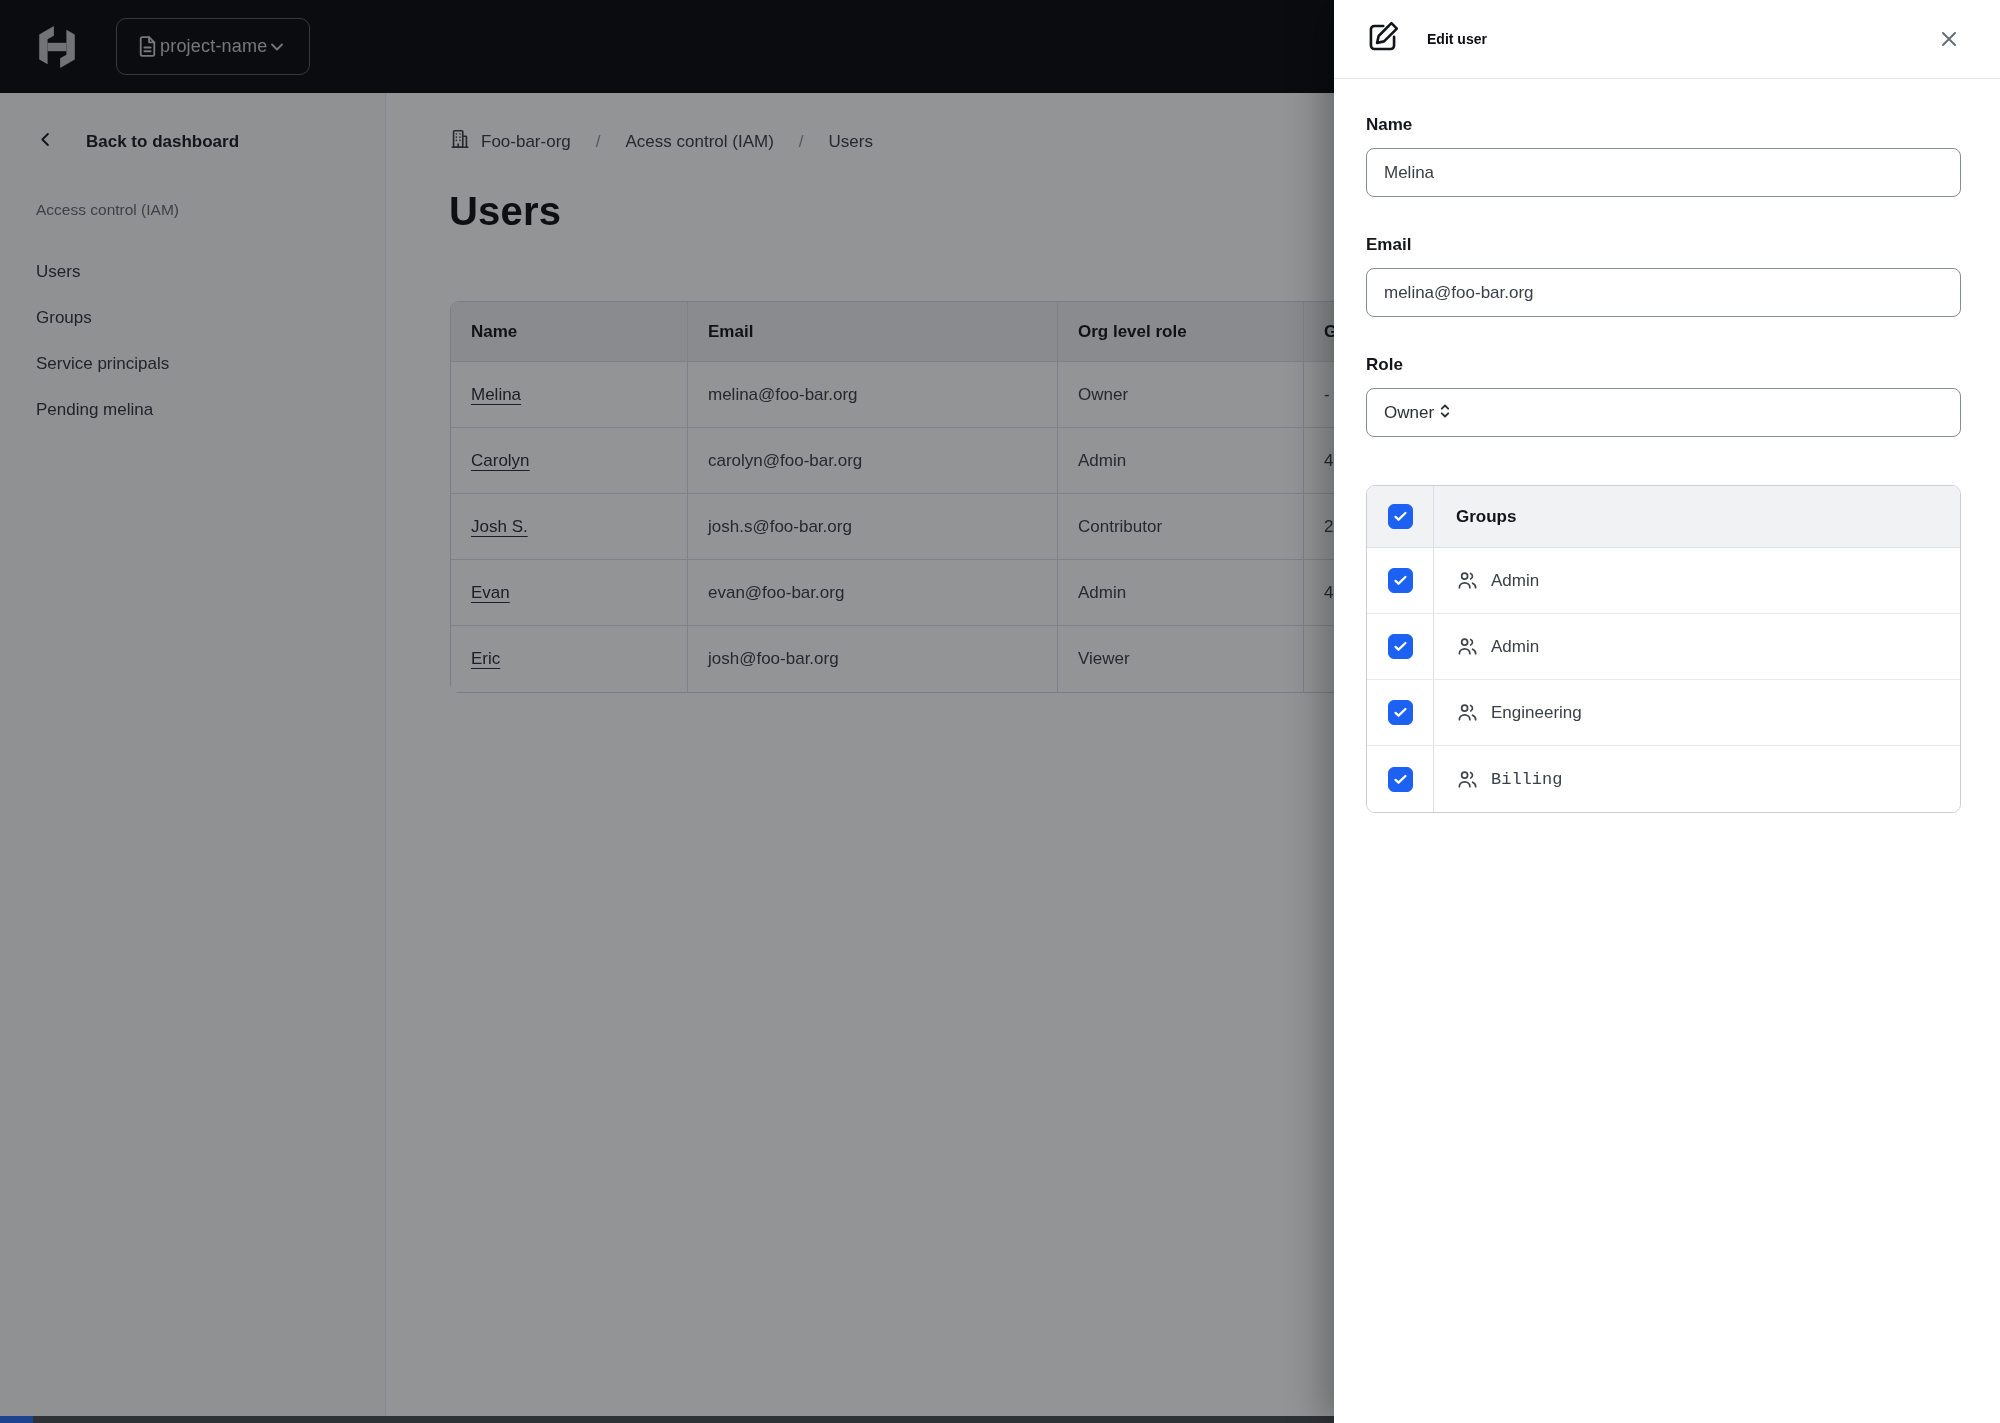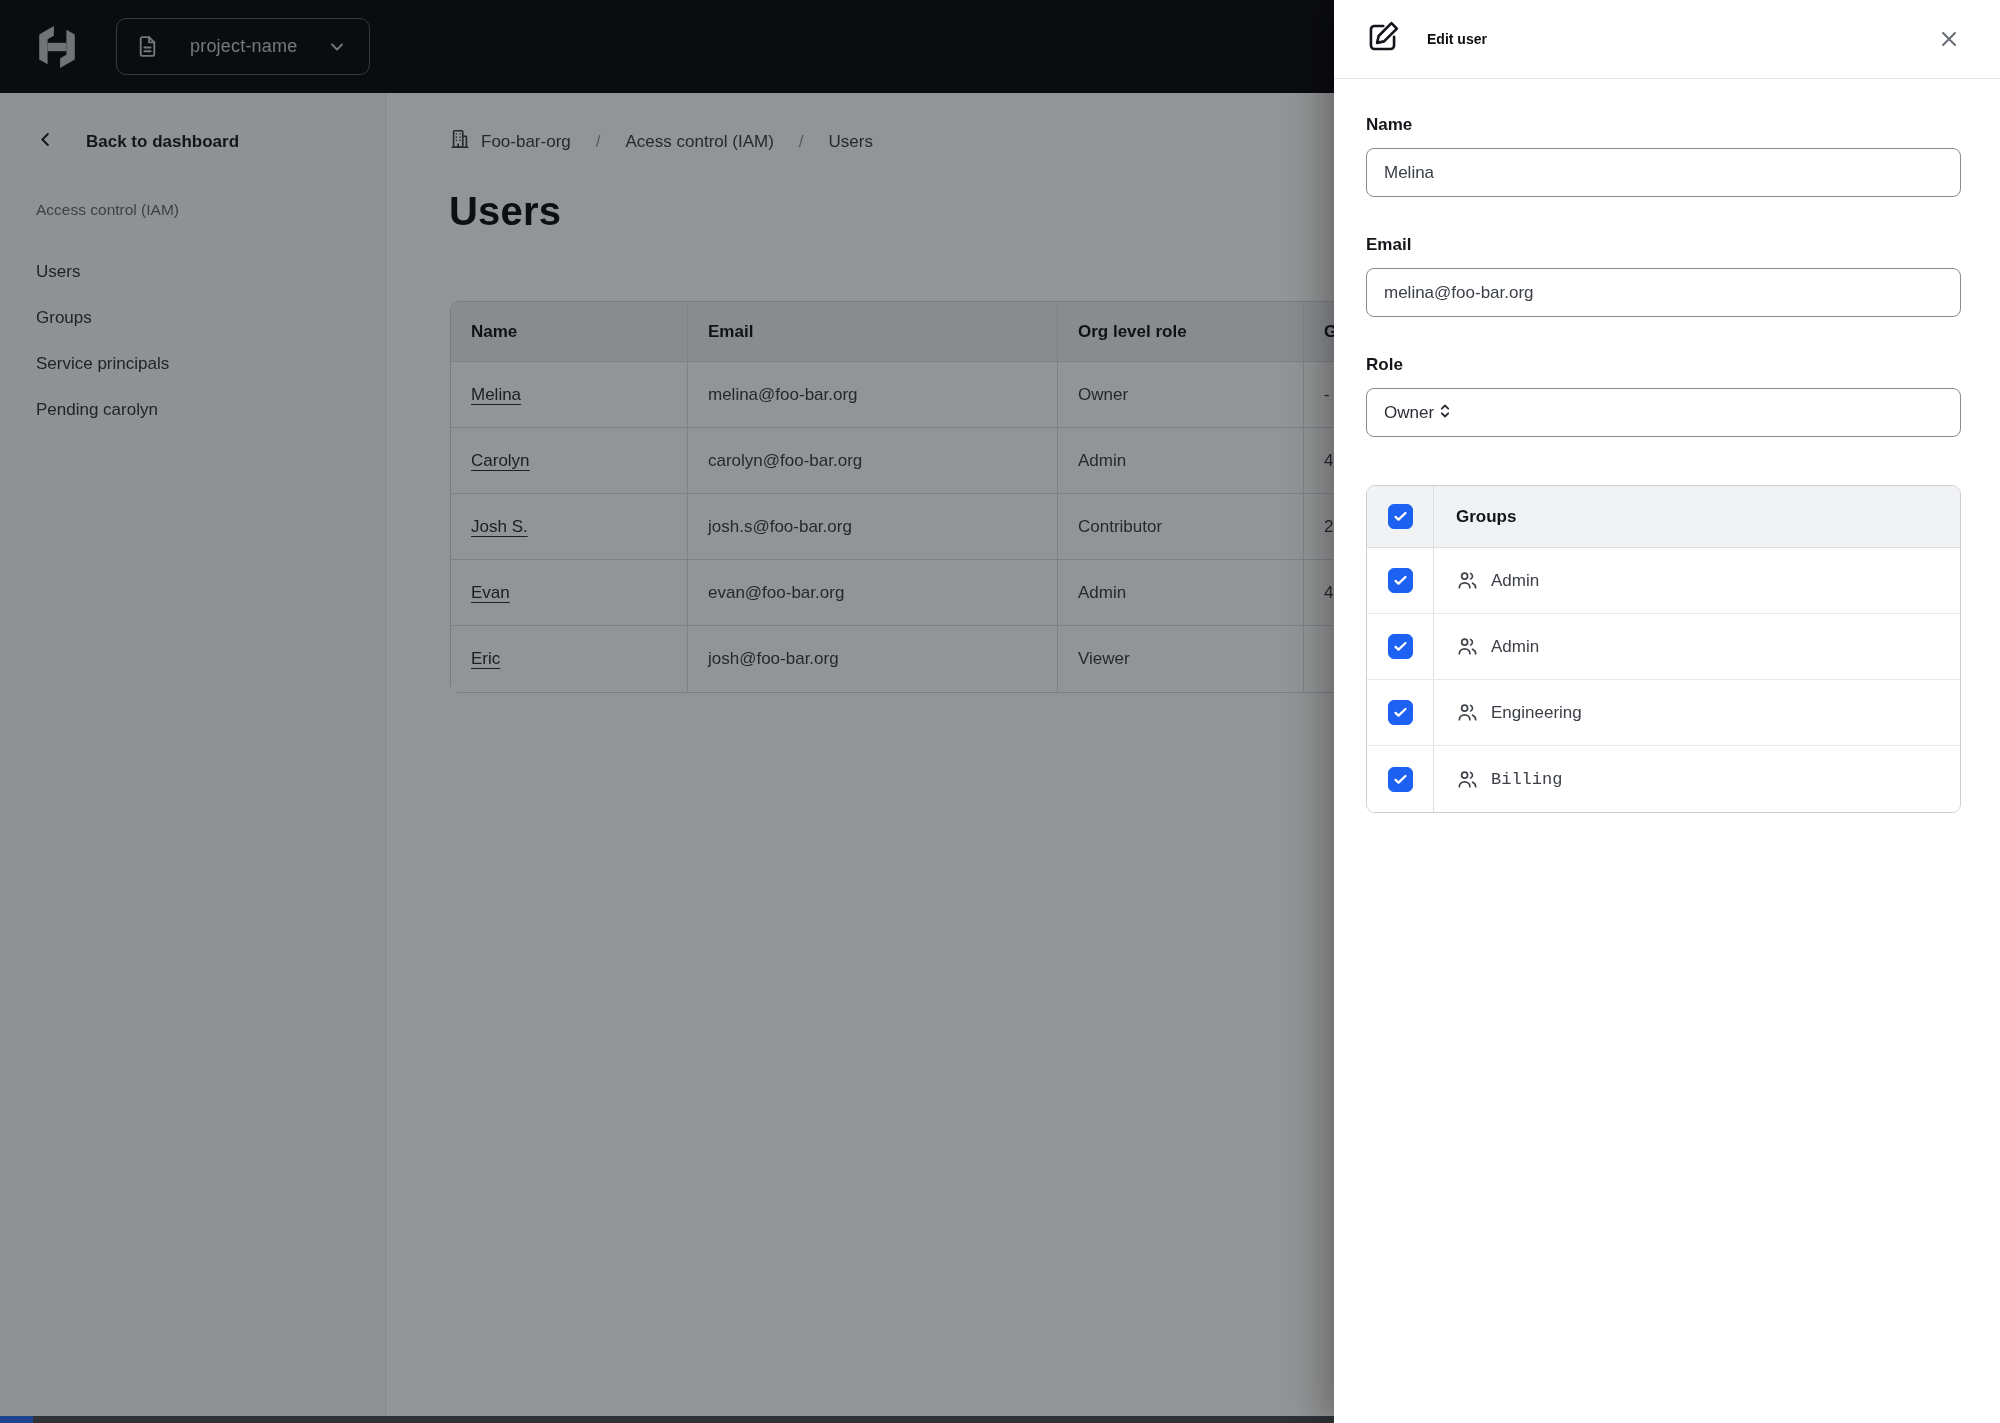--- a/index.html
+++ b/index.html
@@ -5,21 +5,21 @@
   * { margin:0; padding:0; box-sizing:border-box; }
   html,body { width:2000px; height:1423px; overflow:hidden;
     font-family:"Liberation Sans","DejaVu Sans",sans-serif; background:#ffffff; }
   .stage { position:relative; width:2000px; height:1423px; }
 
   
   .topbar { position:absolute; left:0; top:0; width:2000px; height:93px;
     background:#0d0e12; display:flex; align-items:center; z-index:1; }
   .logo { margin-left:36px; width:42px; height:46px; display:flex; align-items:center; }
   .proj-btn { margin-left:38px; height:57px; padding:0 22px 0 18px;
-    display:flex; align-items:center; gap:30px;
+    display:flex; align-items:center; gap:0;
     border:1px solid #5a5e66; border-radius:10px; background:transparent; cursor:pointer; }
   .proj-btn .label { color:#c8cbd1; font-size:18px; font-weight:500; letter-spacing:.2px; }
   .proj-btn svg { display:block; }
 
   
   .sidebar { position:absolute; left:0; top:93px; width:386px; height:1330px;
     background:#fafafa; border-right:1px solid #e4e6e9; z-index:1; }
   .back-row { display:flex; align-items:center; gap:31px; margin:37px 0 0 36px; cursor:pointer; }
   .back-row .txt { font-size:17px; font-weight:600; color:#1c1e21; }
   .side-section { margin:48px 0 0 36px; font-size:15.5px; color:#656a76; }
@@ -130,21 +130,21 @@
           <path d="M15 5l-7 7 7 7"></path>
         </svg>
       </span>
       <span class="txt">Back to dashboard</span>
     </div>
     <div class="side-section">Access control (IAM)</div>
     <ul class="side-items">
       <li>Users</li>
       <li>Groups</li>
       <li>Service principals</li>
-      <li>Pending carolyn</li>
+      <li>Pending melina</li>
     </ul>
   </div>
 
   <div class="main">
     <div class="breadcrumb">
       <span class="crumb">
         <span>
           <svg width="22" height="22" viewBox="0 0 24 24" fill="none" stroke="#3b3f47" stroke-width="1.8" stroke-linecap="round" stroke-linejoin="round">
             <rect x="5" y="3" width="10" height="18" rx="1"></rect>
             <path d="M15 9h3.5a.5.5 0 0 1 .5.5V21"></path>

